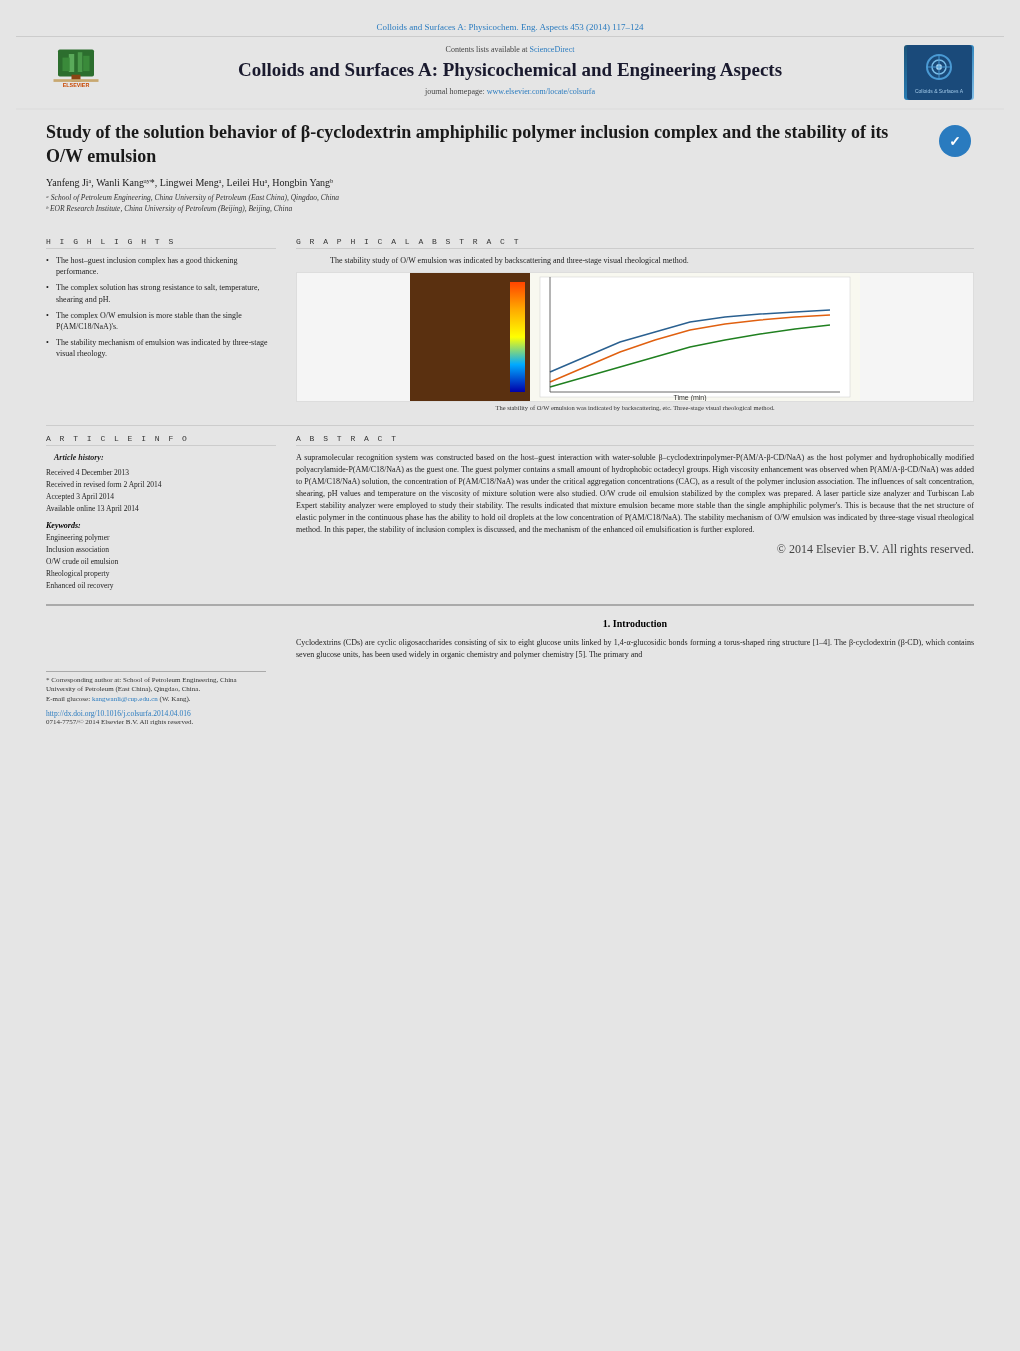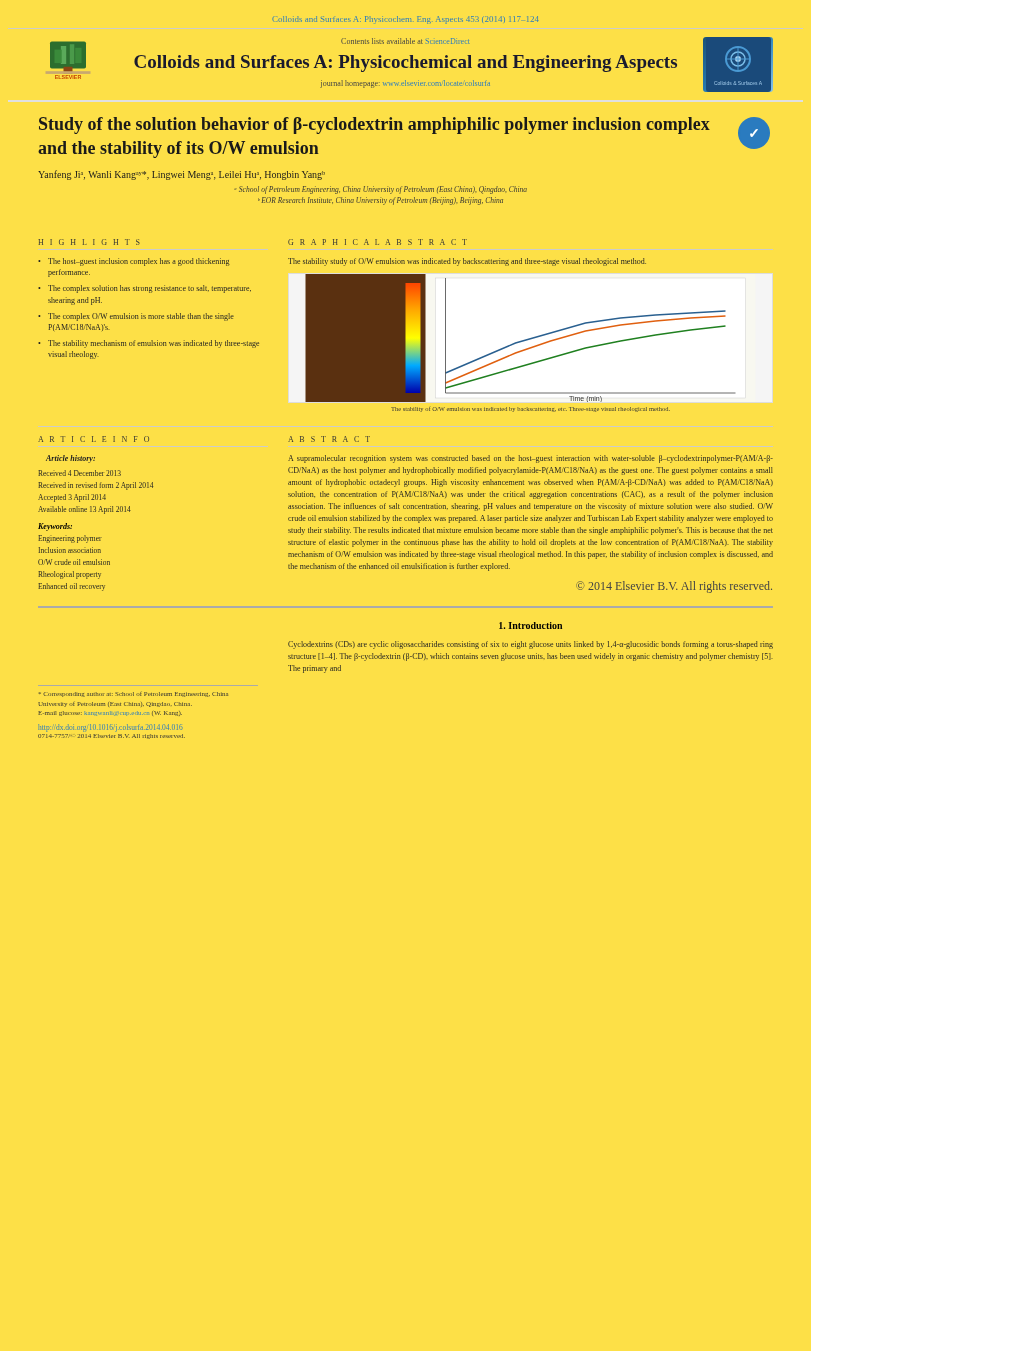--- a/index.html
+++ b/index.html
@@ -5,24 +5,24 @@
     * { margin: 0; padding: 0; box-sizing: border-box; }
     body {
       background: #fff;
       font-family: 'Times New Roman', Times, serif;
       font-size: 9px;
       color: #000;
       width: 1020px;
       min-height: 1351px;
     }
     .page {
-      width: 811px;
+      width: 1020px;
       min-height: 1351px;
-      background: #fde047;
-      padding: 8px;
+      background: #e5e5e5;
+      padding: 16px;
       position: relative;
     }
     .top-bar {
       text-align: center;
       padding: 6px 0 4px 0;
       border-bottom: 1px solid #ccc;
     }
     .top-bar a {
       color: #2a7bbf;
       font-size: 9px;
@@ -115,22 +115,21 @@
     .article-authors {
       font-size: 10px;
       color: #1a1a1a;
       margin-bottom: 4px;
     }
     .affiliations {
       font-size: 7.5px;
       color: #333;
       font-style: italic;
       line-height: 1.5;
-      margin-bottom: 16px;
-      text-align: center;
+      margin-bottom: 7px;
     }
     .crossmark-logo {
       width: 35px;
       flex-shrink: 0;
       margin-left: 15px;
       margin-top: 5px;
     }
     .crossmark-circle {
       width: 32px;
       height: 32px;
@@ -156,21 +155,21 @@
       flex: 1;
     }
     .section-title {
       font-size: 8px;
       letter-spacing: 2px;
       font-weight: normal;
       color: #333;
       border-bottom: 1px solid #ccc;
       padding-bottom: 2px;
       margin-bottom: 6px;
-      font-family: Liberation Serif, serif;
+      font-family: Liberation Mono, monospace;
     }
     .highlights-list {
       list-style: none;
       padding: 0;
     }
     .highlights-list li {
       font-size: 8px;
       color: #222;
       margin-bottom: 5px;
       padding-left: 10px;
@@ -180,20 +179,21 @@
     .highlights-list li::before {
       content: '•';
       position: absolute;
       left: 0;
     }
     .graphical-abstract-text {
       font-size: 8px;
       color: #222;
       margin-bottom: 6px;
       line-height: 1.4;
+      margin-left: 34px;
     }
     .graphical-image-placeholder {
       width: 100%;
       height: 130px;
       background: #f5f5f5;
       border: 1px solid #ddd;
       display: flex;
       align-items: center;
       justify-content: center;
       position: relative;

